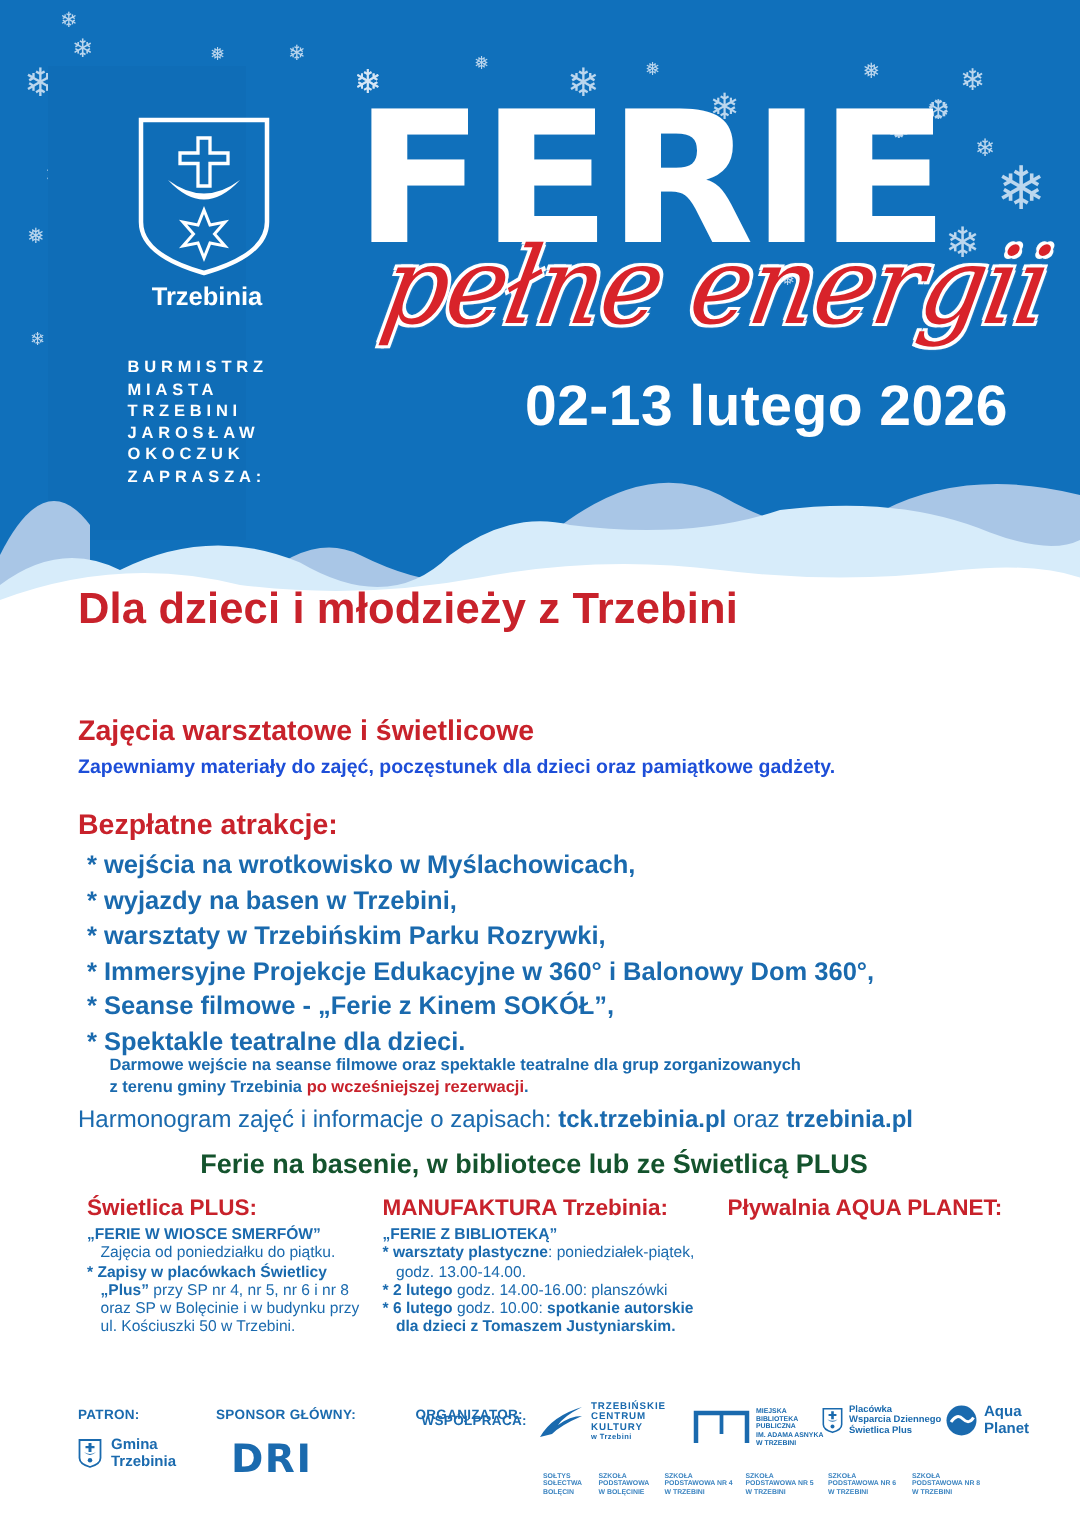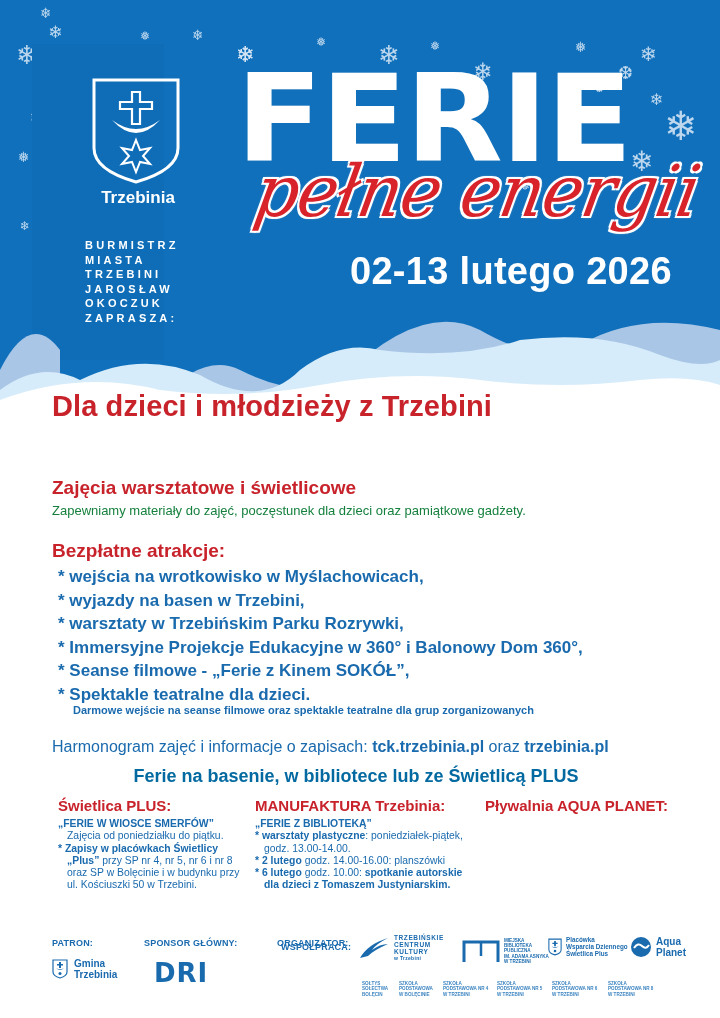--- a/index.html
+++ b/index.html
@@ -23,30 +23,30 @@
             -webkit-text-stroke: 0px; text-shadow: 0 0 3px #fff, 0 0 3px #fff, 2px 2px 0 #fff, -2px -2px 0 #fff, 2px -2px 0 #fff, -2px 2px 0 #fff; transform: skewX(-10deg) scaleY(1.05); letter-spacing: -1px; }
   .dates { position: absolute; left: 350px; top: 250px; color: #fff; font-size: 38px; font-weight: 700; letter-spacing: .3px; }
 
   .hills { position: absolute; left: 0; top: 290px; width: 720px; height: 120px; }
 
   
   .h1 { position: absolute; left: 52px; top: 390px; color: #c8222b; font-size: 29px; font-weight: 700; letter-spacing: .1px; white-space: nowrap; }
   .h2 { position: absolute; left: 52px; top: 433px; color: #c8222b; font-size: 23px; font-weight: 700; white-space: nowrap; }
   .h2 .dri { font-size: 27px; }
   .h3 { position: absolute; left: 52px; top: 477px; color: #c8222b; font-size: 19px; font-weight: 700; white-space: nowrap; }
-  .tag { position: absolute; left: 52px; top: 503px; color: #15803d; font-size: 13px; font-weight: 400; white-space: nowrap; }
+  .tag { position: absolute; left: 52px; top: 503px; color: #1d4ed8; font-size: 13px; font-weight: 700; white-space: nowrap; }
 
   .att-title { position: absolute; left: 52px; top: 540px; color: #c8222b; font-size: 19px; font-weight: 700; }
   .att-list { position: absolute; left: 58px; top: 565px; list-style: none; }
   .att-list li { color: #1a6aae; font-size: 17px; font-weight: 700; line-height: 23.6px; white-space: nowrap; }
   .att-note { position: absolute; left: 73px; top: 703px; color: #1a6aae; font-size: 11px; font-weight: 700; line-height: 15px; white-space: nowrap; }
   .att-note .red { color: #c8222b; }
   .schedule { position: absolute; left: 52px; top: 738px; color: #1a6aae; font-size: 16px; white-space: nowrap; }
   .schedule b { font-weight: 700; }
-  .pool-title { position: absolute; left: 0; width: 712px; top: 766px; text-align: center; color: #0369a1; font-size: 18px; font-weight: 700; }
+  .pool-title { position: absolute; left: 0; width: 712px; top: 766px; text-align: center; color: #14532d; font-size: 18px; font-weight: 700; }
 
   .col { position: absolute; top: 800px; font-size: 10.4px; line-height: 12.2px; color: #1a6aae; }
   .col h4 { color: #c8222b; font-size: 15px; font-weight: 700; margin-bottom: 6px; white-space: nowrap; }
   .col p { margin: 0; }
   .col b { font-weight: 700; }
   .col .ind { padding-left: 9px; text-indent: -9px; }
   .c1 { left: 58px; width: 190px; }
   .c2 { left: 255px; width: 225px; }
   .c3 { left: 485px; width: 210px; }
 
@@ -132,20 +132,21 @@
   <ul class="att-list">
     <li>* wejścia na wrotkowisko w Myślachowicach,</li>
     <li>* wyjazdy na basen w Trzebini,</li>
     <li>* warsztaty w Trzebińskim Parku Rozrywki,</li>
     <li>* Immersyjne Projekcje Edukacyjne w 360° i Balonowy Dom 360°,</li>
     <li>* Seanse filmowe - „Ferie z Kinem SOKÓŁ”,</li>
     <li>* Spektakle teatralne dla dzieci.</li>
   </ul>
   <div class="att-note">
     <div>Darmowe wejście na seanse filmowe oraz spektakle teatralne dla grup zorganizowanych</div>
+    <div><span>z terenu gminy Trzebinia </span><span class="red">po wcześniejszej rezerwacji</span><span>.</span></div>
   </div>
 
   <div class="schedule"><span>Harmonogram zajęć i informacje o zapisach: </span><b>tck.trzebinia.pl</b><span> oraz </span><b>trzebinia.pl</b></div>
 
   <div class="pool-title">Ferie na basenie, w bibliotece lub ze Świetlicą PLUS</div>
 
   <div class="col c1">
     <h4>Świetlica PLUS:</h4>
     <p><b>„FERIE W WIOSCE SMERFÓW”</b></p>
     <p style="padding-left:9px">Zajęcia od poniedziałku do piątku.</p>

